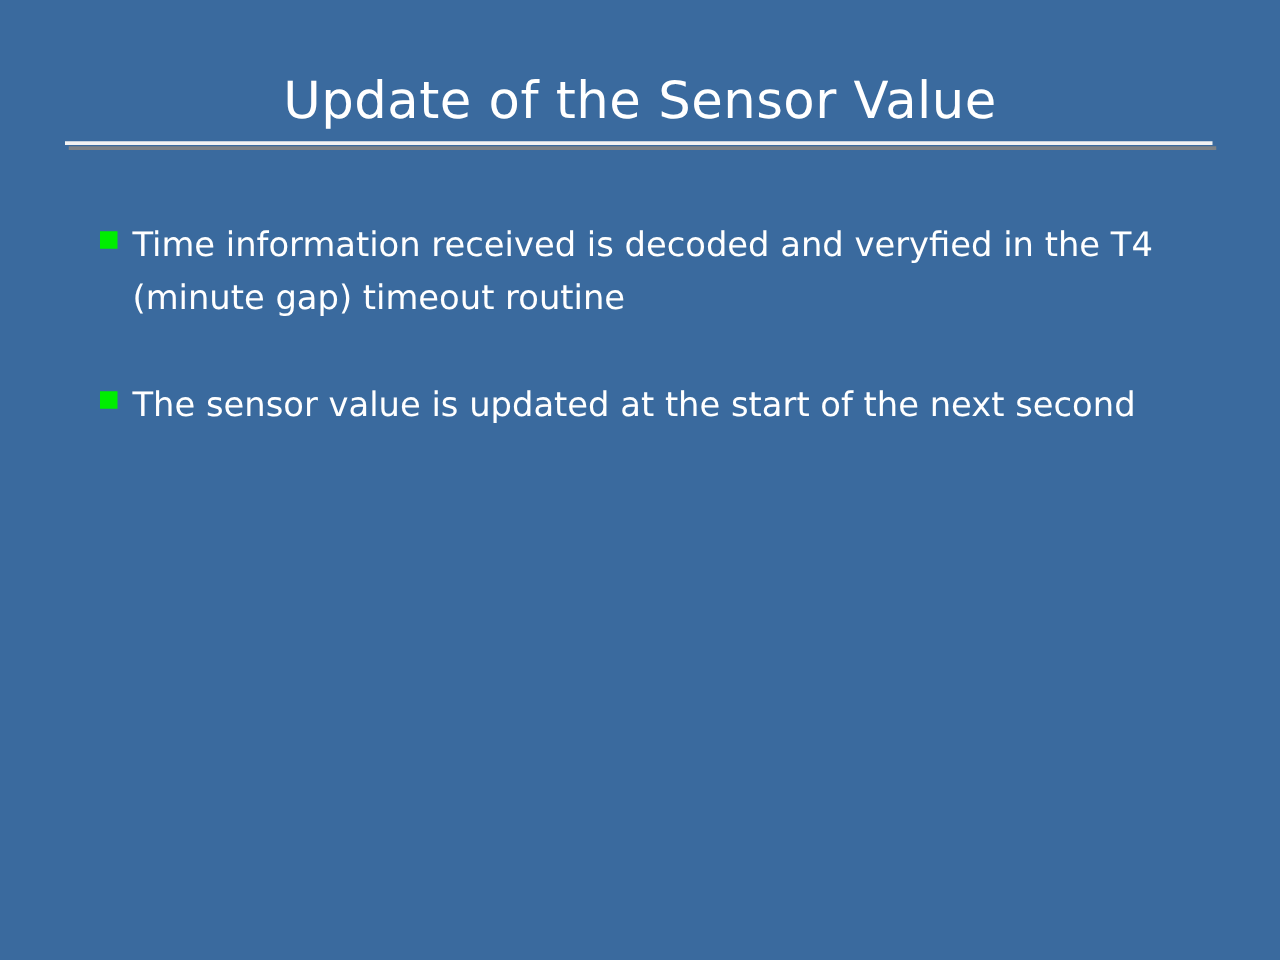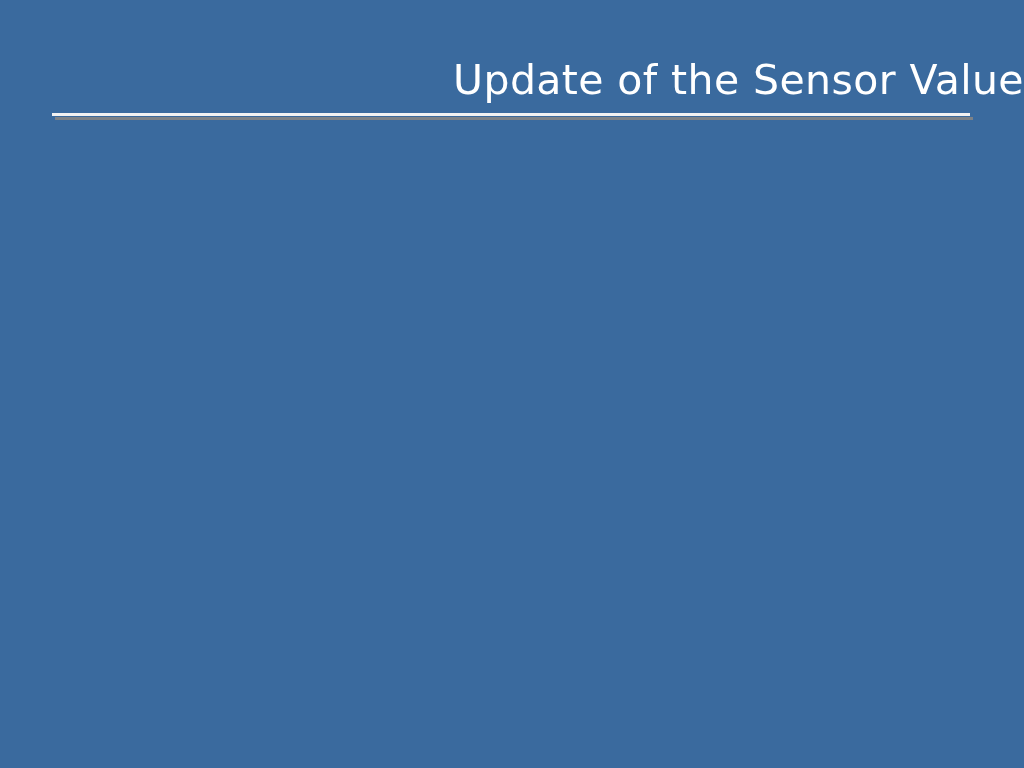--- a/index.html
+++ b/index.html
@@ -20,21 +20,21 @@
     height: 768px;
     background: #3a6a9e;
   }
 
   
   #title-block {
     position: absolute;
     left: 0;
     top: 56px;
     width: 1024px;
-    text-align: right;
+    text-align: center;
   }
   #slide-title {
     display: block;
     color: #ffffff;
     font-family: "DejaVu Sans", sans-serif;
     font-size: 41px;
     font-weight: 400;
     line-height: 48px;
     letter-spacing: 0.4px;
     white-space: nowrap;
@@ -109,14 +109,27 @@
 
   <div id="title-block">
     <span id="slide-title">Update of the Sensor Value</span>
   </div>
 
   <div id="title-divider">
     <div class="rule-line"></div>
     <div class="rule-shadow"></div>
   </div>
 
+  <div id="body-list">
+
+    <div class="bullet-row">
+      <span class="bullet-marker"></span>
+      <span class="bullet-text" id="bullet-text-0">Time information received is decoded and veryfied in the T4 (minute gap) timeout routine</span>
+    </div>
+
+    <div class="bullet-row">
+      <span class="bullet-marker"></span>
+      <span class="bullet-text" id="bullet-text-1">The sensor value is updated at the start of the next second</span>
+    </div>
+
+  </div>
 
 </div>
 
 </body></html>

